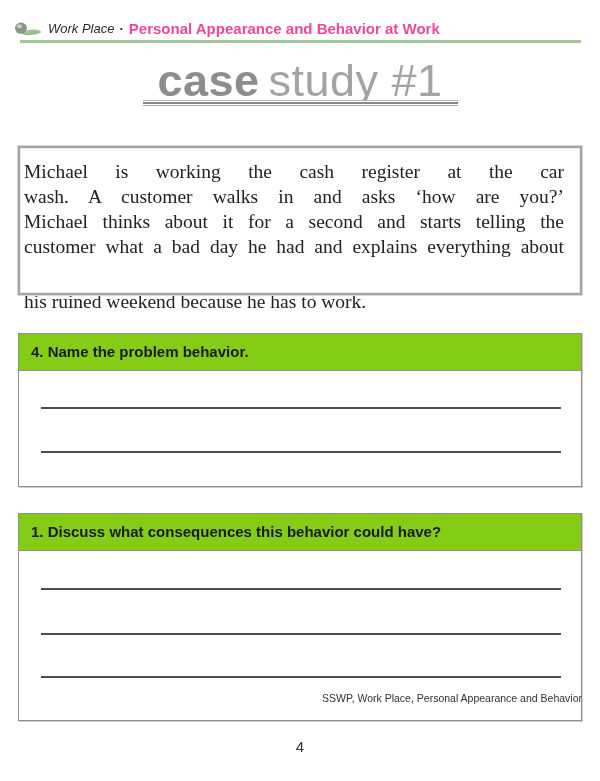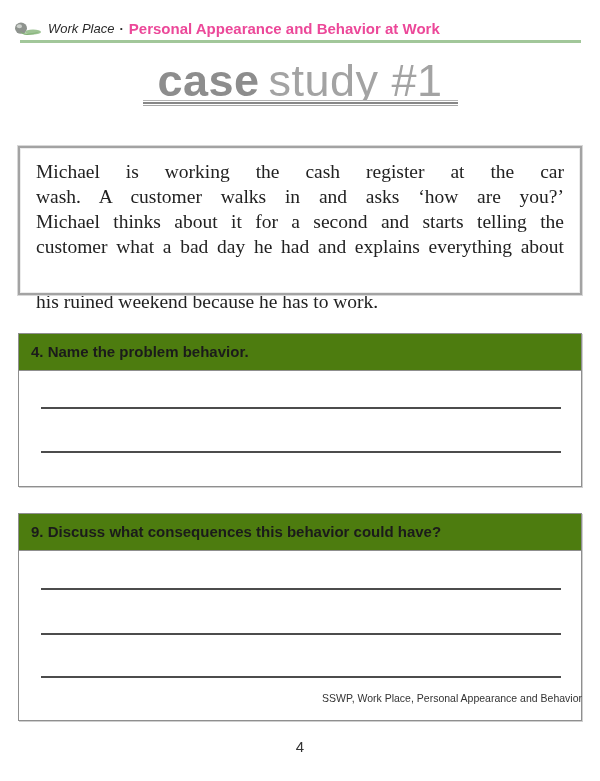--- a/index.html
+++ b/index.html
@@ -24,35 +24,35 @@
   .title .t-light { font-weight:normal; color:#a3a3a3; }
   .title-rule { position:absolute; top:100px; left:143px; width:315px; height:7px;
     background:linear-gradient(to bottom,
       #b3b3b3 0 1px, #ffffff 1px 2px, #878787 2px 4px, #ffffff 4px 5px, #a8a8a8 5px 6px, transparent 6px); }
 
   
   .scenario {
     position:absolute; top:146px; left:18px; width:564px; height:149px;
     border:2px solid #a3a3a3; outline:1px solid #d8d8d8;
     box-shadow:inset 0 0 0 1px #ececec, 1px 1px 0 #cfcfcf;
-    padding:11px 16px 0 16px; background:#ffffff;
+    padding:11px 16px 0 4px; background:#ffffff;
   }
   .scenario .line {
     font-family:"Liberation Serif", serif; font-size:19.5px; line-height:25px;
     color:#222222; text-align:justify; text-align-last:justify; white-space:normal;
   }
   .scenario .line.last { text-align-last:left;margin-top:30px; }
 
   
   .qbox { position:absolute; left:18px; width:564px; border:1px solid #8f8f8f;
           box-shadow:1px 1px 0 #cfcfcf; background:#ffffff; }
   .qbox-4 { top:333px; height:154px; }
   .qbox-5 { top:513px; height:208px; }
   .qheader {
-    background:#4d7c0f; border-bottom:1px solid #8f8f8f;
+    background:#84cc16; border-bottom:1px solid #8f8f8f;
     padding:8px 12px 8px 12px; font-weight:bold; font-size:15px; color:#1b1b1b; line-height:20px;
   }
   .aline { height:0; border-top:2px solid #4c4c4c; margin-left:22px; margin-right:20px; }
   .qbox-4 .aline.l1 { margin-top:36px; }
   .qbox-4 .aline.l2 { margin-top:42px; }
   .qbox-5 .aline.l1 { margin-top:37px; }
   .qbox-5 .aline.l2 { margin-top:43px; }
   .qbox-5 .aline.l3 { margin-top:41px; }
 
   
@@ -93,21 +93,21 @@
     <div class="line last">his ruined weekend because he has to work.</div>
   </div>
 
   <div class="qbox qbox-4">
     <div class="qheader">4. Name the problem behavior.</div>
     <div class="aline l1"></div>
     <div class="aline l2"></div>
   </div>
 
   <div class="qbox qbox-5">
-    <div class="qheader">9. Discuss what consequences this behavior could have?</div>
+    <div class="qheader">1. Discuss what consequences this behavior could have?</div>
     <div class="aline l1"></div>
     <div class="aline l2"></div>
     <div class="aline l3"></div>
   </div>
 
   <div class="foot-page">4</div>
   <div class="foot-right">
     <div>SSWP, Work Place, Personal Appearance and Behavior</div>
   </div>
 

